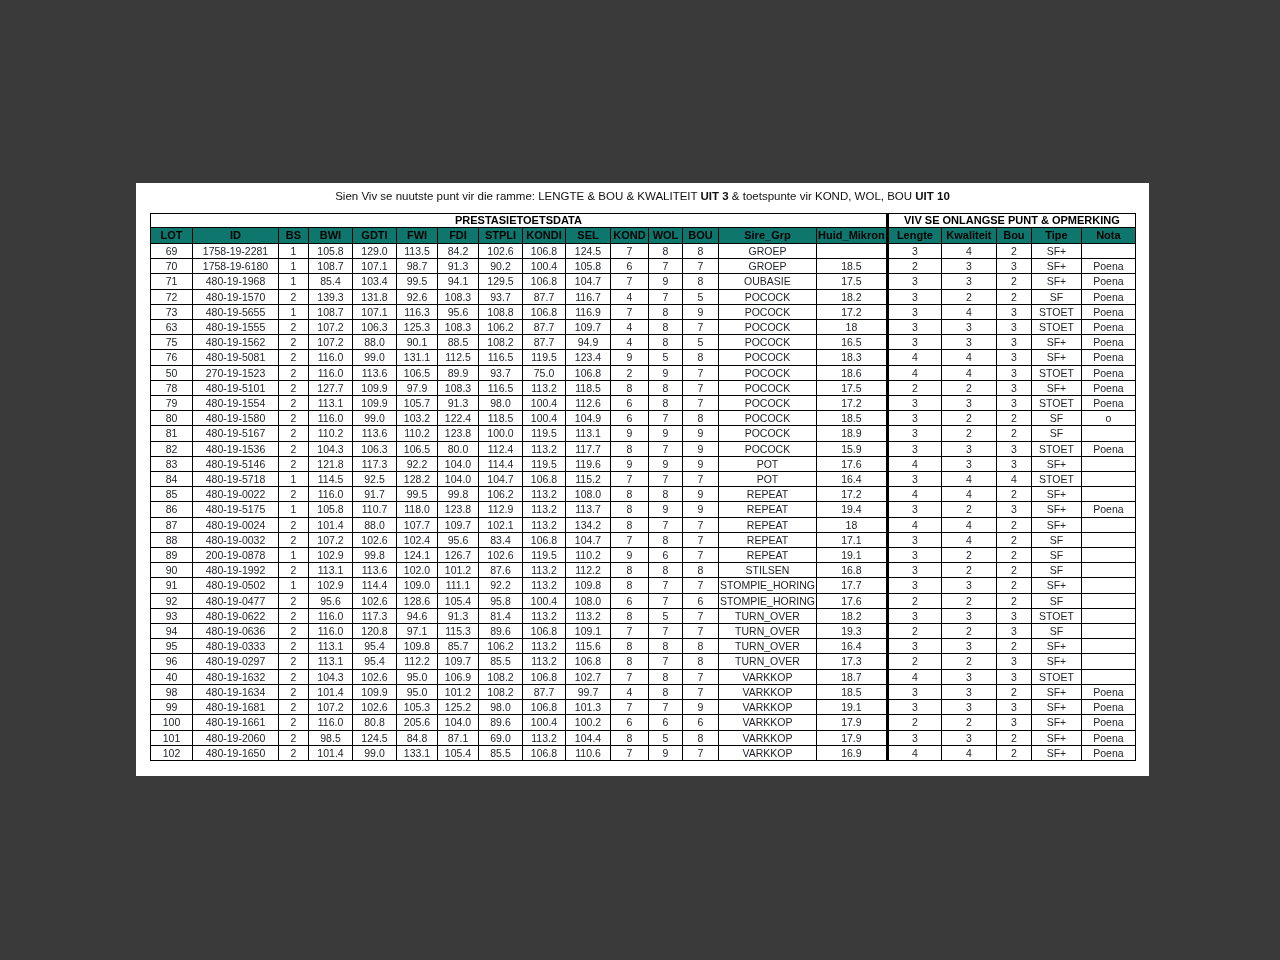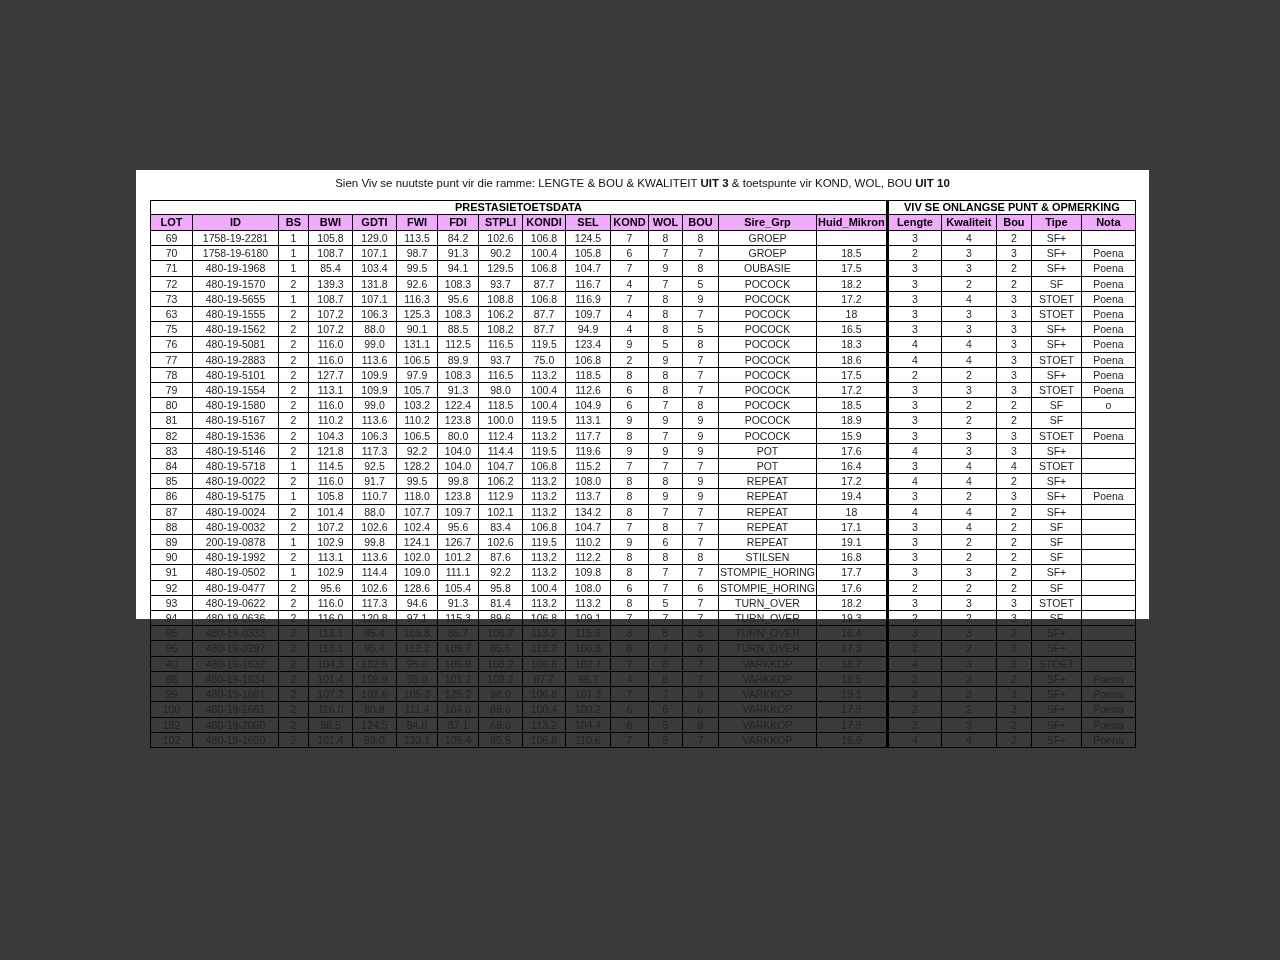--- a/index.html
+++ b/index.html
@@ -2,21 +2,21 @@
 <html><head>
 <meta charset="utf-8">
 <style>
   html,body{margin:0;padding:0;}
   body{
     width:1280px;height:960px;position:relative;overflow:hidden;
     background:#3a3a3a;
     font-family:"Liberation Sans",sans-serif;
   }
   .page{
-    position:absolute;left:136px;top:170px;width:1013px;height:449px;
+    position:absolute;left:136px;top:183px;width:1013px;height:593px;
     background:#ffffff;
   }
   .doc-title{
     position:absolute;top:7px;left:0;width:100%;
     text-align:center;font-size:11.5px;color:#111;
     letter-spacing:0;
   }
   .doc-title .bold{font-weight:bold;}
   table.perf{
     position:absolute;left:14px;top:30px;
@@ -27,21 +27,21 @@
     border:1px solid #000;
     padding:0 1px;
     text-align:center;vertical-align:middle;
     white-space:nowrap;overflow:visible;
   }
   table.perf thead tr.group th{
     background:#ffffff;font-weight:bold;font-size:11px;
     height:13px;line-height:13px;color:#000;
   }
   table.perf thead tr.cols th{
-    background:#f0abfc;font-weight:bold;font-size:11px;
+    background:#0f766e;font-weight:bold;font-size:11px;
     height:15px;line-height:15px;color:#000;
   }
   table.perf tbody td{
     font-size:10.5px;height:14.2px;line-height:14.2px;
   }
   table.perf .sec-end{border-right:3px solid #000;}
 </style>
 </head>
 <body>
 
@@ -270,22 +270,22 @@
           <td>8</td>
           <td>POCOCK</td>
           <td class="sec-end">18.3</td>
           <td>4</td>
           <td>4</td>
           <td>3</td>
           <td>SF+</td>
           <td>Poena</td>
         </tr>
         <tr>
-          <td>77</td>
-          <td>480-19-2883</td>
+          <td>50</td>
+          <td>270-19-1523</td>
           <td>2</td>
           <td>116.0</td>
           <td>113.6</td>
           <td>106.5</td>
           <td>89.9</td>
           <td>93.7</td>
           <td>75.0</td>
           <td>106.8</td>
           <td>2</td>
           <td>9</td>
@@ -781,38 +781,38 @@
           <td>3</td>
           <td>SF+</td>
           <td>Poena</td>
         </tr>
         <tr>
           <td>100</td>
           <td>480-19-1661</td>
           <td>2</td>
           <td>116.0</td>
           <td>80.8</td>
-          <td>111.4</td>
+          <td>205.6</td>
           <td>104.0</td>
           <td>89.6</td>
           <td>100.4</td>
           <td>100.2</td>
           <td>6</td>
           <td>6</td>
           <td>6</td>
           <td>VARKKOP</td>
           <td class="sec-end">17.9</td>
           <td>2</td>
           <td>2</td>
           <td>3</td>
           <td>SF+</td>
           <td>Poena</td>
         </tr>
         <tr>
-          <td>192</td>
+          <td>101</td>
           <td>480-19-2060</td>
           <td>2</td>
           <td>98.5</td>
           <td>124.5</td>
           <td>84.8</td>
           <td>87.1</td>
           <td>69.0</td>
           <td>113.2</td>
           <td>104.4</td>
           <td>8</td>

